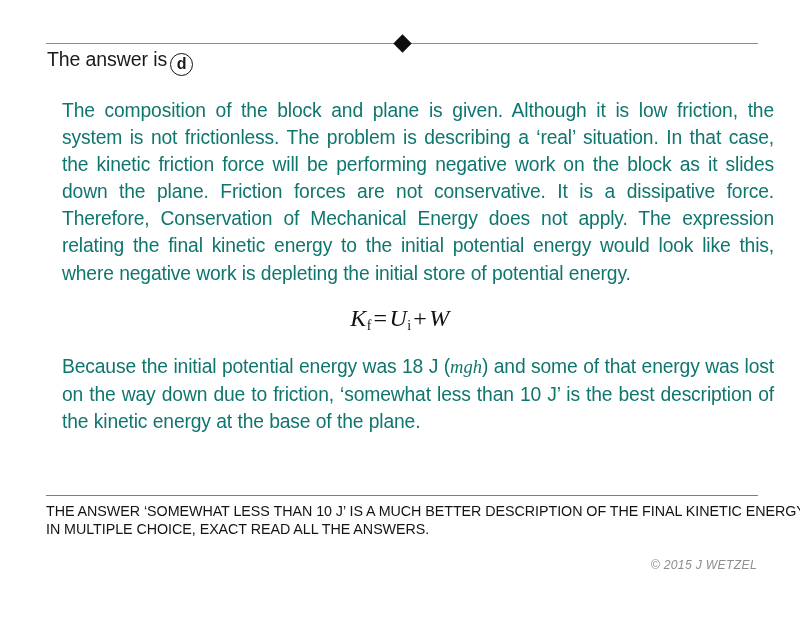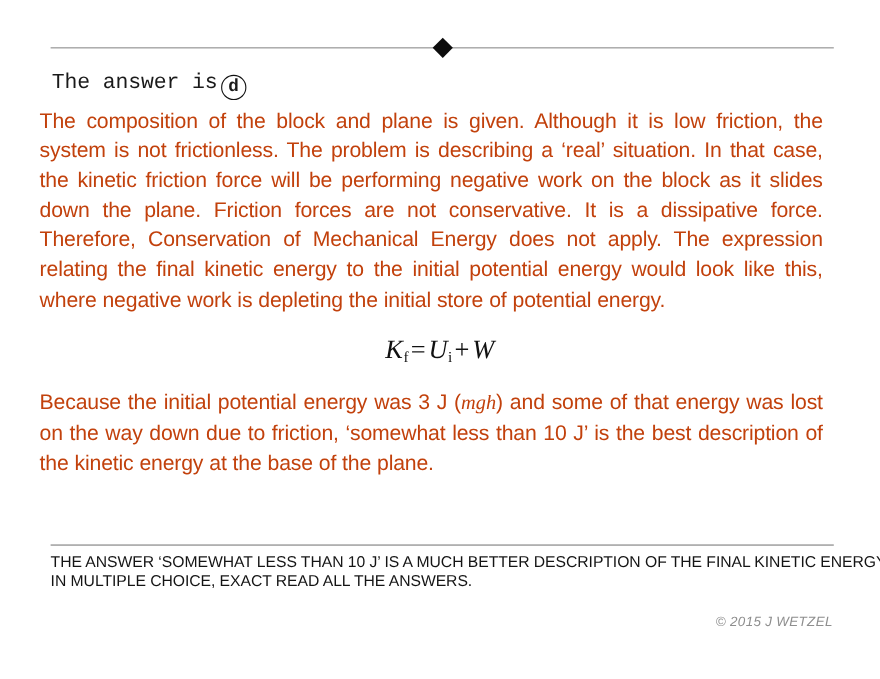--- a/index.html
+++ b/index.html
@@ -45,52 +45,51 @@
     margin-left: -6.5px;
     margin-top: -6.5px;
     background: #0d0d0d;
     transform: rotate(45deg);
   }
 
   
   .answer-line {
     position: absolute;
     left: 47px;
-    top: 62px;
+    top: 46px;
     font-size: 19.5px;
     line-height: 26px;
     letter-spacing: -0.1px;
     white-space: nowrap;
-    font-family: Liberation Mono, monospace;
   }
   .answer-line .circled {
     display: inline-block;
     width: 21px;
     height: 21px;
     line-height: 20px;
     border: 1.3px solid #111;
     border-radius: 50%;
     text-align: center;
     font-weight: bold;
     font-size: 16px;
     vertical-align: -3px;
     margin-left: 3px;
   }
 
   
   .body-block {
     position: absolute;
-    left: 36px;
+    left: 62px;
     width: 712px;
     font-size: 19.3px;
     line-height: 27.1px;
     text-align: justify;
     letter-spacing: -0.15px;
     word-spacing: 0.2px;
-    color: #c2410c;
+    color: #0f766e;
   }
   #para-1 { top: 97px; }
   #para-2 { top: 353px; }
 
   .body-block .mathital {
     font-family: "Liberation Serif", serif;
     font-style: italic;
     font-size: 18.5px;
     letter-spacing: 0;
     margin-top: 28px;
@@ -165,21 +164,21 @@
   <div class="answer-line">
     <span>The answer is</span><span class="circled">d</span>
   </div>
 
   <div class="body-block" id="para-1">The composition of the block and plane is given.  Although it is low friction, the system is not frictionless.  The problem is describing a ‘real’ situation.  In that case, the kinetic friction force will be performing negative work on the block as it slides down the plane.  Friction forces are not conservative.  It is a dissipative force.  Therefore, Conservation of Mechanical Energy does not apply.  The expression relating the final kinetic energy to the initial potential energy would look like this, where negative work is depleting the initial store of potential energy.</div>
 
   <div class="equation">
     <span>K</span><sub>f</sub><span class="op">=</span><span>U</span><sub>i</sub><span class="op">+</span><span>W</span>
   </div>
 
-  <div class="body-block" id="para-2"><span>Because the initial potential energy was 3 J (</span><span class="mathital">mgh</span><span>) and some of that energy was lost on the way down due to friction, ‘somewhat less than 10 J’ is the best description of the kinetic energy at the base of the plane.</span></div>
+  <div class="body-block" id="para-2"><span>Because the initial potential energy was 18 J (</span><span class="mathital">mgh</span><span>) and some of that energy was lost on the way down due to friction, ‘somewhat less than 10 J’ is the best description of the kinetic energy at the base of the plane.</span></div>
 
   <div class="footer-rule"></div>
 
   <div class="footer-note">
     <div>THE ANSWER ‘SOMEWHAT LESS THAN 10 J’ IS A MUCH BETTER DESCRIPTION OF THE FINAL KINETIC ENERGY.</div>
     <div>IN MULTIPLE CHOICE, EXACT READ ALL THE ANSWERS.</div>
   </div>
 
   <div class="copyright">© 2015 J WETZEL</div>
 

